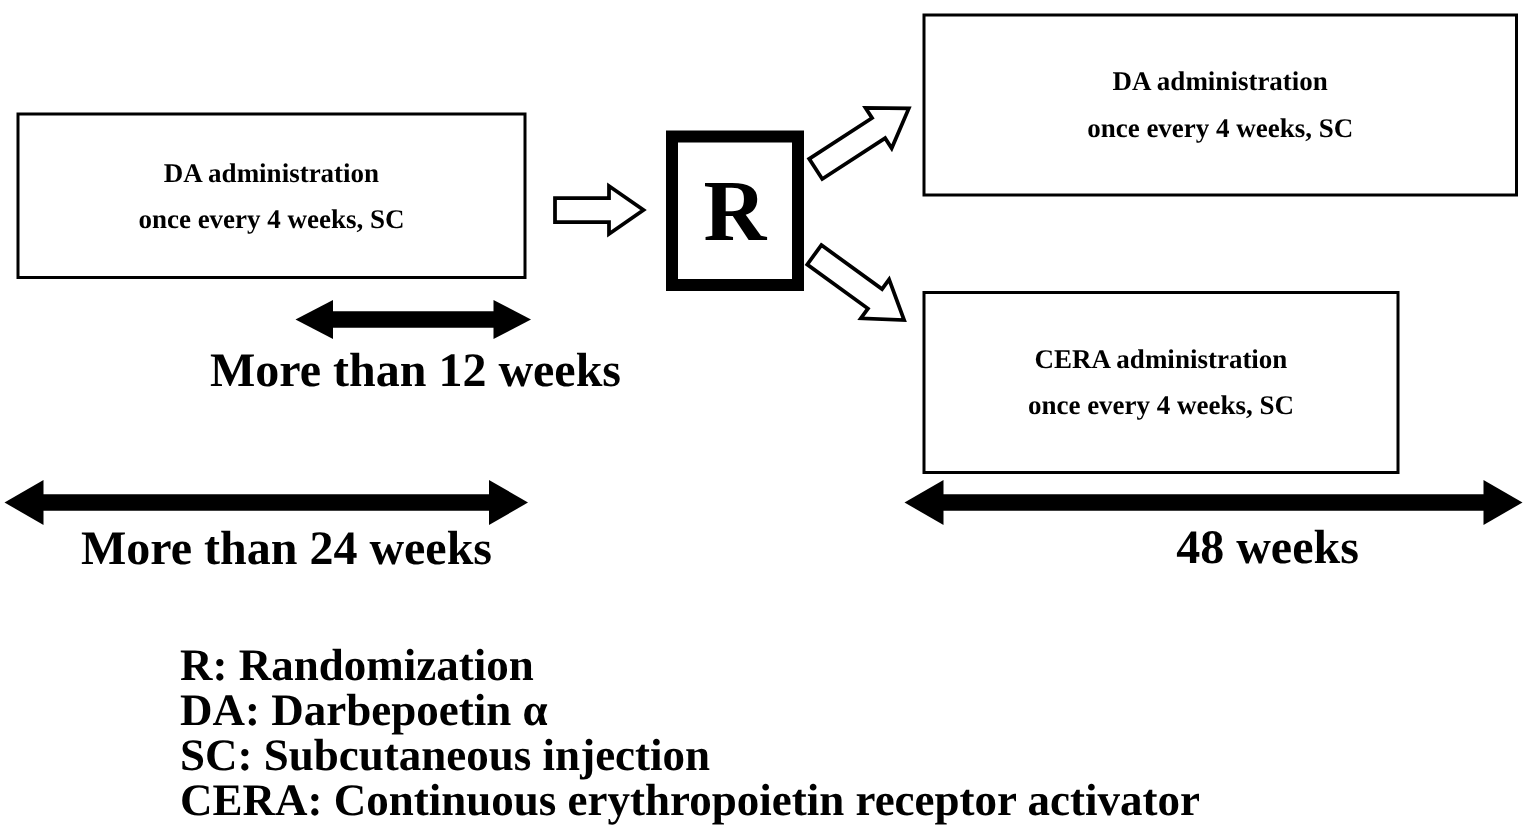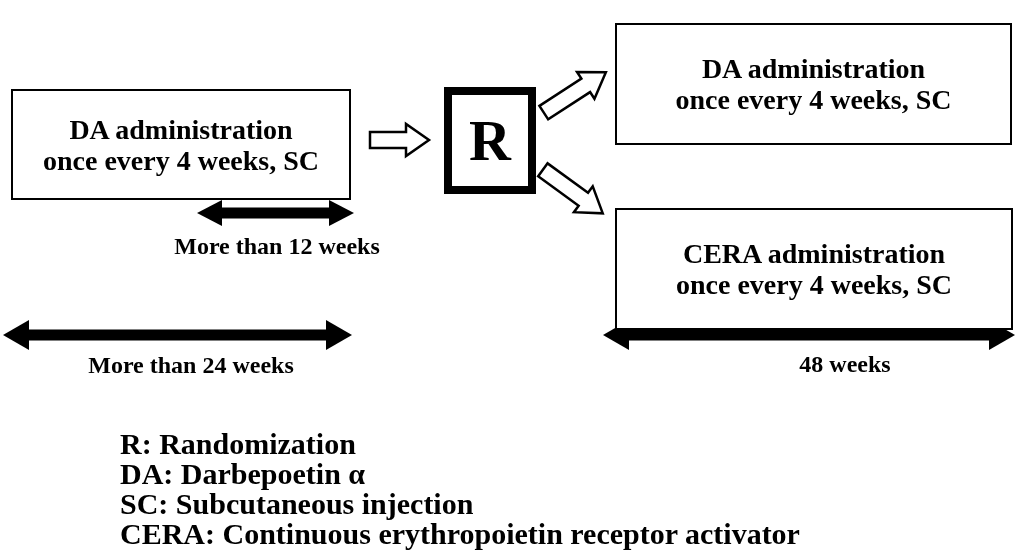--- a/index.html
+++ b/index.html
@@ -27,47 +27,46 @@
     position: absolute;
     box-sizing: border-box;
     border: 2px solid #000;
     background: #fff;
     display: flex;
     flex-direction: column;
     align-items: center;
     justify-content: center;
     text-align: center;
     font-weight: bold;
-    font-size: 28px;
+    font-size: 18px;
     line-height: 31px;
-    margin-top: 14px;
   }
   .box-left   { left: 11px;  top: 75px;  width: 340px; height: 111px; }
   .box-top    { left: 615px; top: 9px;   width: 397px; height: 122px; }
-  .box-bottom { left: 615px; top: 194px; width: 398px; height: 122px; }
+  .box-bottom { left: 615px; top: 194px; width: 318px; height: 122px; }
   .box-r {
     position: absolute;
     left: 444px; top: 87px;
     width: 92px; height: 107px;
     box-sizing: border-box;
     border: 8px solid #000;
     background: #fff;
     display: flex;
     align-items: center;
     justify-content: center;
     font-weight: bold;
     font-size: 58px;
     line-height: 1;
   }
   .tl-label {
     position: absolute;
     transform: translateX(-50%);
     text-align: center;
     font-weight: bold;
-    font-size: 24px;
+    font-size: 32px;
     line-height: 29px;
     white-space: nowrap;
   }
   .label-fixed   { left: 277px; top: 232px; }
   .label-overall { left: 191px; top: 351px; }
   .label-48      { left: 845px; top: 350px; text-align: right; }
   .legend {
     position: absolute;
     left: 120px;
     top: 429px;

